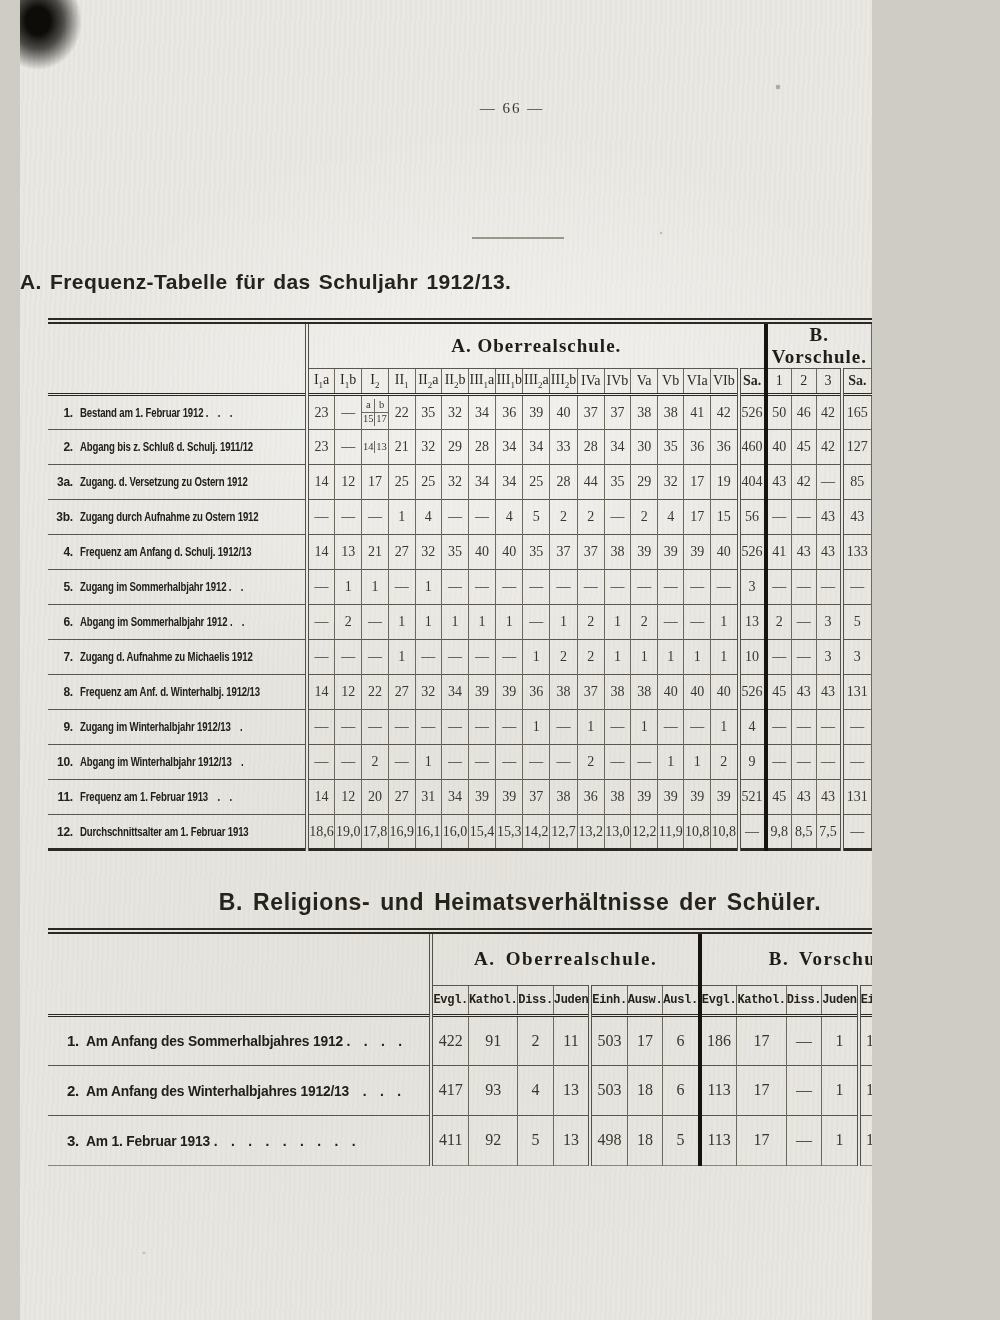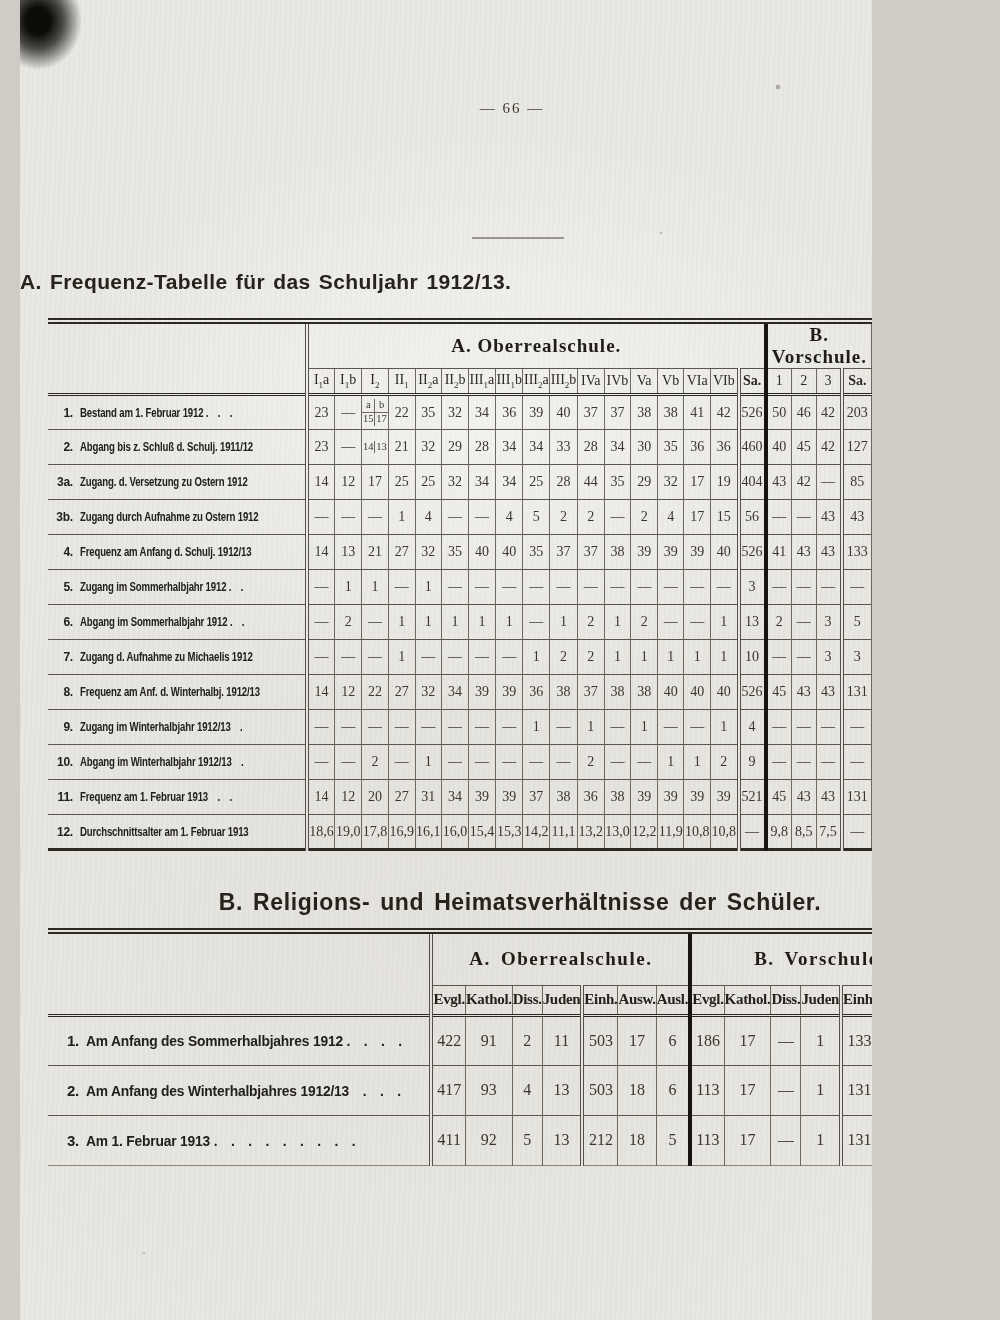--- a/index.html
+++ b/index.html
@@ -60,21 +60,21 @@
   .split .sr span { flex:1; text-align:center; }
   .split .sr.h { border-bottom:1px solid #6e695f; }
   .split .sr span + span { border-left:1px solid #6e695f; }
 
   
   #tableB { position:absolute; top:928px; left:28px;
     border-top:6px double #2c2922; border-bottom:1px solid #8a857a; }
   #tableB .gh { font-size:19px; font-weight:bold; letter-spacing:1.5px; word-spacing:4px; color:#201d17;
     border-bottom:1px solid #5b564d; }
   #tableB .lb { border-right:4px double #54504a; border-bottom:3px double #2c2922; }
-  #tableB .ch { font-family:Liberation Serif, serif; font-weight:bold; font-size:15px;
+  #tableB .ch { font-family:Liberation Mono, monospace; font-weight:bold; font-size:12px;
     letter-spacing:-0.3px; color:#25221c; border-left:1px solid #6e695f; border-bottom:3px double #2c2922;text-align:right; }
   #tableB tbody tr { height:50px; }
   #tableB tbody tr + tr td, #tableB tbody tr + tr th { border-top:1px solid #5b564d; }
   #tableB td { border-left:1px solid #6e695f; text-align:center; font-size:16px; color:#3a362e; }
   #tableB td:last-child, #tableB .ch:last-child, #tableB .gh:last-child { border-right:1px solid #8a857a; }
   #tableB th.rl { font-size:15px; letter-spacing:-0.2px; }
   #tableB .rl .rn { width:38px; }
   #tableB .rl .rt { transform:scaleX(0.92); }
 </style>
 </head>
@@ -175,21 +175,21 @@
           <td>37</td>
           <td>37</td>
           <td>38</td>
           <td>38</td>
           <td>41</td>
           <td>42</td>
           <td class="dl">526</td>
           <td class="ck">50</td>
           <td>46</td>
           <td>42</td>
-          <td class="dl">203</td>
+          <td class="dl">165</td>
         </tr>
         <tr>
           <th class="rl">
             <div class="in">
               <span class="rn">2.</span>
               <span class="rt">Abgang bis z. Schluß d. Schulj. 1911/12</span>
             </div>
           </th>
           <td>23</td>
           <td>—</td>
@@ -519,21 +519,21 @@
           </th>
           <td>18,6</td>
           <td>19,0</td>
           <td>17,8</td>
           <td>16,9</td>
           <td>16,1</td>
           <td>16,0</td>
           <td>15,4</td>
           <td>15,3</td>
           <td>14,2</td>
-          <td>11,1</td>
+          <td>12,7</td>
           <td>13,2</td>
           <td>13,0</td>
           <td>12,2</td>
           <td>11,9</td>
           <td>10,8</td>
           <td>10,8</td>
           <td class="dl">—</td>
           <td class="ck">9,8</td>
           <td>8,5</td>
           <td>7,5</td>
@@ -634,21 +634,21 @@
           <th class="rl">
             <div class="in">
               <span class="rn">3.</span>
               <span class="rt">Am 1. Februar 1913 . . . . . . . . .</span>
             </div>
           </th>
           <td>411</td>
           <td>92</td>
           <td>5</td>
           <td>13</td>
-          <td class="dl">212</td>
+          <td class="dl">498</td>
           <td>18</td>
           <td>5</td>
           <td class="ck">113</td>
           <td>17</td>
           <td>—</td>
           <td>1</td>
           <td class="dl">131</td>
           <td>—</td>
           <td>—</td>
         </tr>

